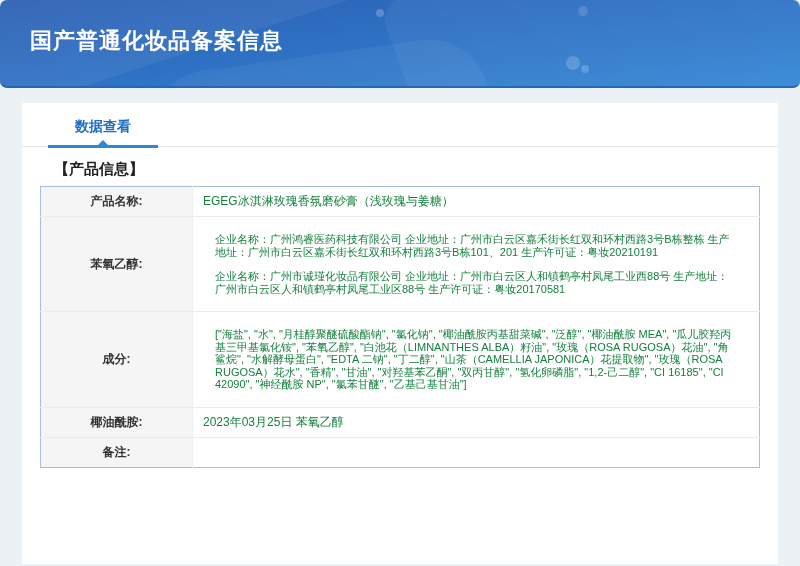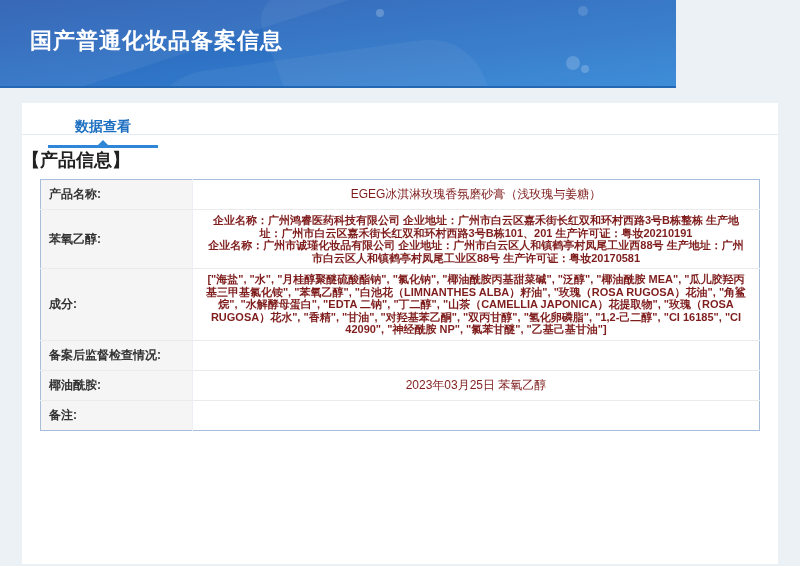--- a/index.html
+++ b/index.html
@@ -8,62 +8,62 @@
     --page-bg:#ecf1f6; --table-border:#a7bedb; --row-border:#ebebeb; --label-bg:#f5f5f5;
   }
   *{box-sizing:border-box;}
   html,body{margin:0;padding:0;}
   body{
     width:800px;height:566px;overflow:hidden;background:var(--page-bg);
     font-family:"Liberation Sans","DejaVu Sans",sans-serif;
   }
   
   .banner{
-    position:relative;width:676px;height:88px;
+    position:relative;width:800px;height:88px;
     background:linear-gradient(173deg,var(--banner-top) 0%,var(--banner-mid) 55%,var(--banner-bottom) 100%);
-    border-bottom:2px solid #2468b4;overflow:hidden;
+    border-bottom:2px solid #2468b4;overflow:hidden;border-radius:7px;
   }
   .banner h1{
     position:absolute;left:30px;top:26px;margin:0;
     color:#ffffff;font-size:22px;font-weight:bold;letter-spacing:1px;
   }
   .deco{position:absolute;background:rgba(255,255,255,0.06);}
   .deco.band1{width:420px;height:180px;left:-60px;top:-120px;transform:rotate(-18deg);border-radius:18px;}
   .deco.band2{width:520px;height:220px;right:-120px;top:-90px;transform:rotate(-20deg);border-radius:24px;background:rgba(255,255,255,0.05);}
   .deco.blob{width:340px;height:120px;left:150px;top:55px;transform:rotate(-8deg);border-radius:60px;background:rgba(255,255,255,0.05);}
   .deco.c1{width:8px;height:8px;border-radius:50%;left:376px;top:9px;background:rgba(255,255,255,0.22);}
   .deco.c2{width:14px;height:14px;border-radius:50%;left:566px;top:56px;background:rgba(255,255,255,0.18);}
   .deco.c3{width:8px;height:8px;border-radius:50%;left:581px;top:65px;background:rgba(255,255,255,0.20);}
   .deco.c4{width:10px;height:10px;border-radius:50%;left:578px;top:6px;background:rgba(255,255,255,0.14);}
   
   .card{
     margin:15px 22px 0 22px;background:#ffffff;min-height:461px;padding-bottom:14px;
   }
-  .tabbar{position:relative;height:32px;border-bottom:1px solid #e2eaf2;}
+  .tabbar{position:relative;height:44px;border-bottom:1px solid #e2eaf2;}
   .tab{position:absolute;left:53px;top:15px;font-size:14px;font-weight:bold;color:var(--tab-text);cursor:pointer;}
   .tab-underline{position:absolute;left:26px;top:42px;width:110px;height:3px;background:var(--accent);}
   .caret{
     position:absolute;left:50%;margin-left:-5px;top:-5px;width:0;height:0;
     border-left:5px solid transparent;border-right:5px solid transparent;border-bottom:5px solid var(--accent);
   }
-  .section-title{margin:13px 18px 7px 0;font-size:18px;font-weight:bold;color:#222;}
+  .section-title{margin:13px 18px 7px 32px;font-size:15px;font-weight:bold;color:#222;}
   
   table.info-table{
     width:720px;margin:0 18px;border-collapse:collapse;
     border:1px solid var(--table-border);font-size:12px;
   }
   table.info-table tr{border-bottom:1px solid var(--row-border);}
   table.info-table tr:last-child{border-bottom:none;}
   td.label-cell{
     width:152px;background:var(--label-bg);color:#333;font-weight:bold;
-    padding:6px 8px;vertical-align:middle;border-right:1px solid #eceff3;
+    padding:6px 8px;vertical-align:middle;border-right:1px solid #eceff3;text-align:center;
   }
-  td.value-cell{color:#7f1d1d;padding:6px 10px;vertical-align:middle;min-height:14px;text-align:center;}
+  td.value-cell{color:#15803d;padding:6px 10px;vertical-align:middle;min-height:14px;}
   td.value-cell.multi{font-size:11px;line-height:12.5px;padding:4px 10px;}
-  td.value-cell.multi div{margin:0;font-weight:bold;}
+  td.value-cell.multi div{margin:12px;}
 </style>
 </head>
 <body>
 
 <div class="banner">
   <span class="deco band1"></span>
   <span class="deco band2"></span>
   <span class="deco blob"></span>
   <span class="deco c1"></span>
   <span class="deco c2"></span>
@@ -98,24 +98,20 @@
             <div>企业名称：广州市诚瑾化妆品有限公司 企业地址：广州市白云区人和镇鹤亭村凤尾工业西88号 生产地址：广州市白云区人和镇鹤亭村凤尾工业区88号 生产许可证：粤妆20170581</div>
           </td>
         </tr>
         <tr>
           <td class="label-cell">成分:</td>
           <td class="value-cell multi">
             <div>["海盐", "水", "月桂醇聚醚硫酸酯钠", "氯化钠", "椰油酰胺丙基甜菜碱", "泛醇", "椰油酰胺 MEA", "瓜儿胶羟丙基三甲基氯化铵", "苯氧乙醇", "白池花（LIMNANTHES ALBA）籽油", "玫瑰（ROSA RUGOSA）花油", "角鲨烷", "水解酵母蛋白", "EDTA 二钠", "丁二醇", "山茶（CAMELLIA JAPONICA）花提取物", "玫瑰（ROSA RUGOSA）花水", "香精", "甘油", "对羟基苯乙酮", "双丙甘醇", "氢化卵磷脂", "1,2-己二醇", "CI 16185", "CI 42090", "神经酰胺 NP", "氯苯甘醚", "乙基己基甘油"]</div>
           </td>
         </tr>
         <tr>
-          <td class="label-cell">备案后监督检查情况:</td>
-          <td class="value-cell"></td>
-        </tr>
-        <tr>
           <td class="label-cell">椰油酰胺:</td>
           <td class="value-cell">2023年03月25日 苯氧乙醇</td>
         </tr>
         <tr>
           <td class="label-cell">备注:</td>
           <td class="value-cell"></td>
         </tr>
       </tbody>
   </table>
 

